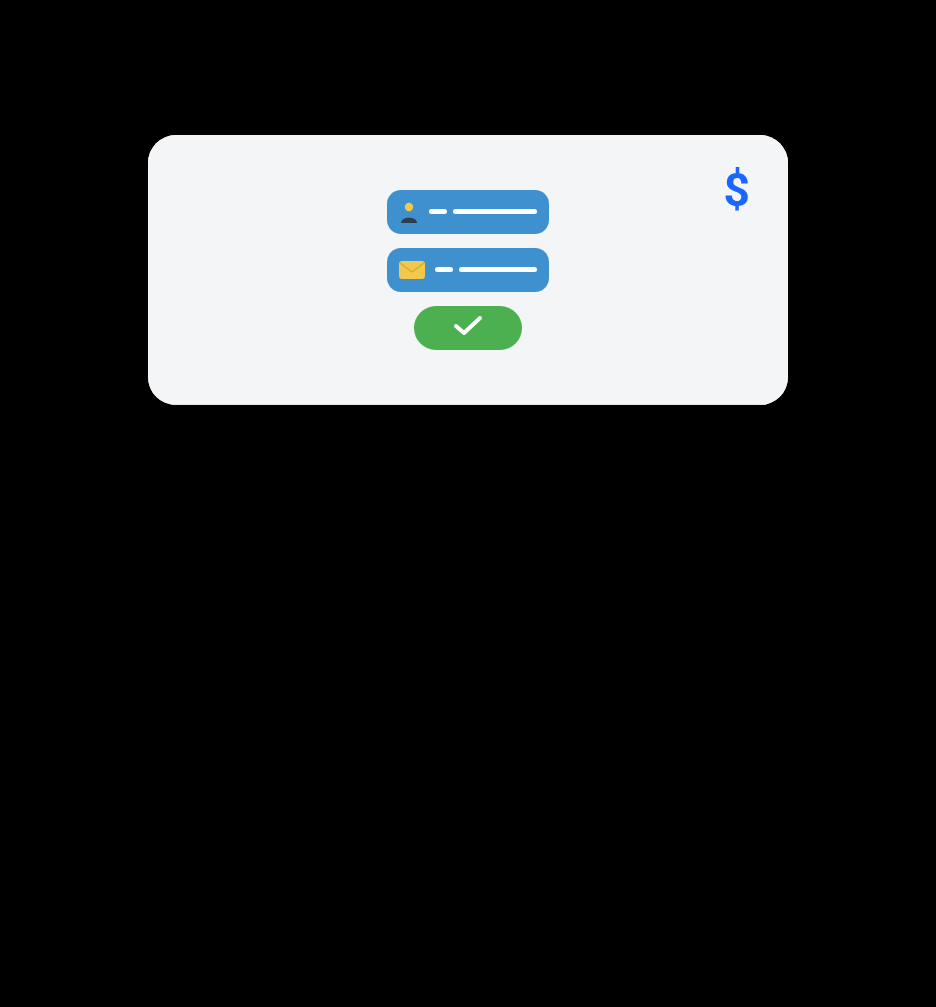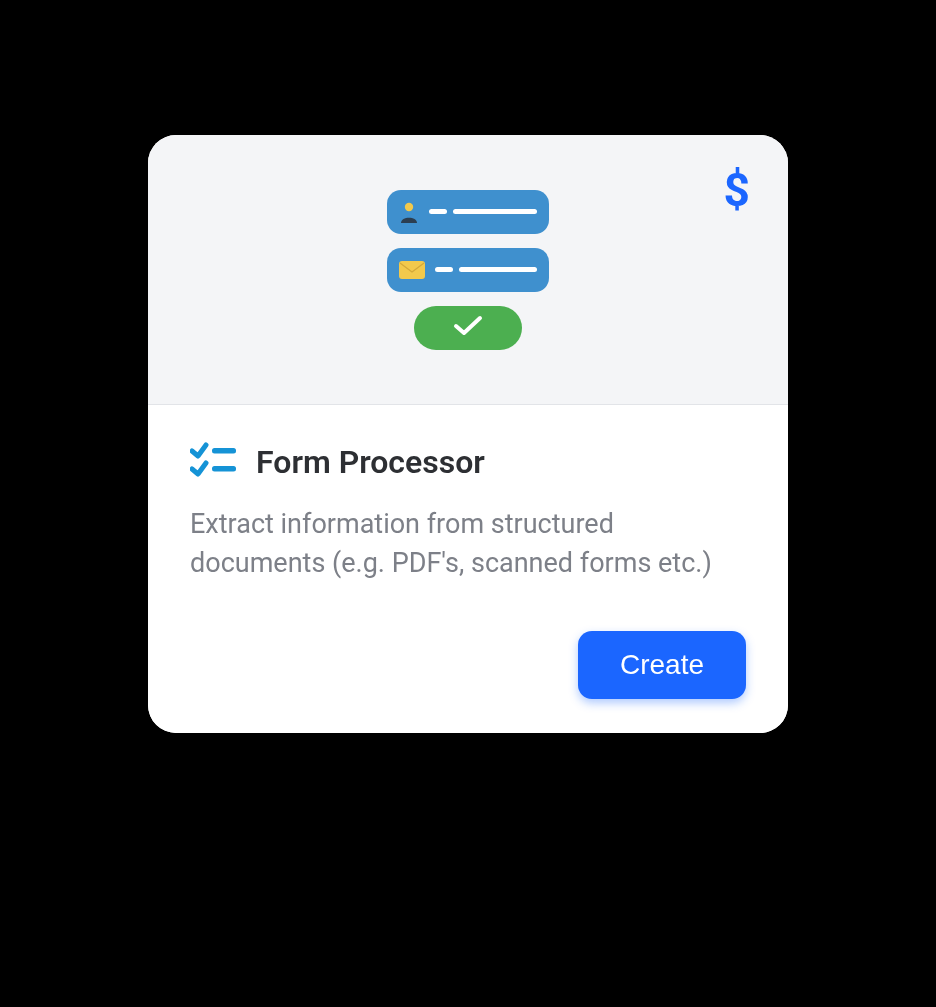--- a/index.html
+++ b/index.html
@@ -162,30 +162,13 @@
       </div>
       <div class="confirm-pill">
         <span>
           <svg width="30" height="22" viewBox="0 0 30 22">
             <path d="M3 11 L11 18 L27 3" stroke="#fff" stroke-width="4" fill="none" stroke-linecap="round" stroke-linejoin="round"></path>
           </svg>
         </span>
       </div>
     </div>
   </div>
-  <div class="card-body">
-    <div class="title-row">
-      <span class="checklist-icon">
-        <svg width="48" height="38" viewBox="0 0 48 38">
-          <path d="M2 10 L8 15 L16 4" stroke="#1593D6" stroke-width="5" fill="none" stroke-linecap="round" stroke-linejoin="round"></path>
-          <rect x="22" y="7" width="24" height="5.5" rx="2.5" fill="#1593D6"></rect>
-          <path d="M2 28 L8 33 L16 22" stroke="#1593D6" stroke-width="5" fill="none" stroke-linecap="round" stroke-linejoin="round"></path>
-          <rect x="22" y="25" width="24" height="5.5" rx="2.5" fill="#1593D6"></rect>
-        </svg>
-      </span>
-      <h2 class="card-title">Form Processor</h2>
-    </div>
-    <p class="card-desc">Extract information from structured documents (e.g. PDF's, scanned forms etc.)</p>
-    <div class="card-footer">
-      <button class="create-btn">Create</button>
-    </div>
-  </div>
 </div>
 
 </body></html>

